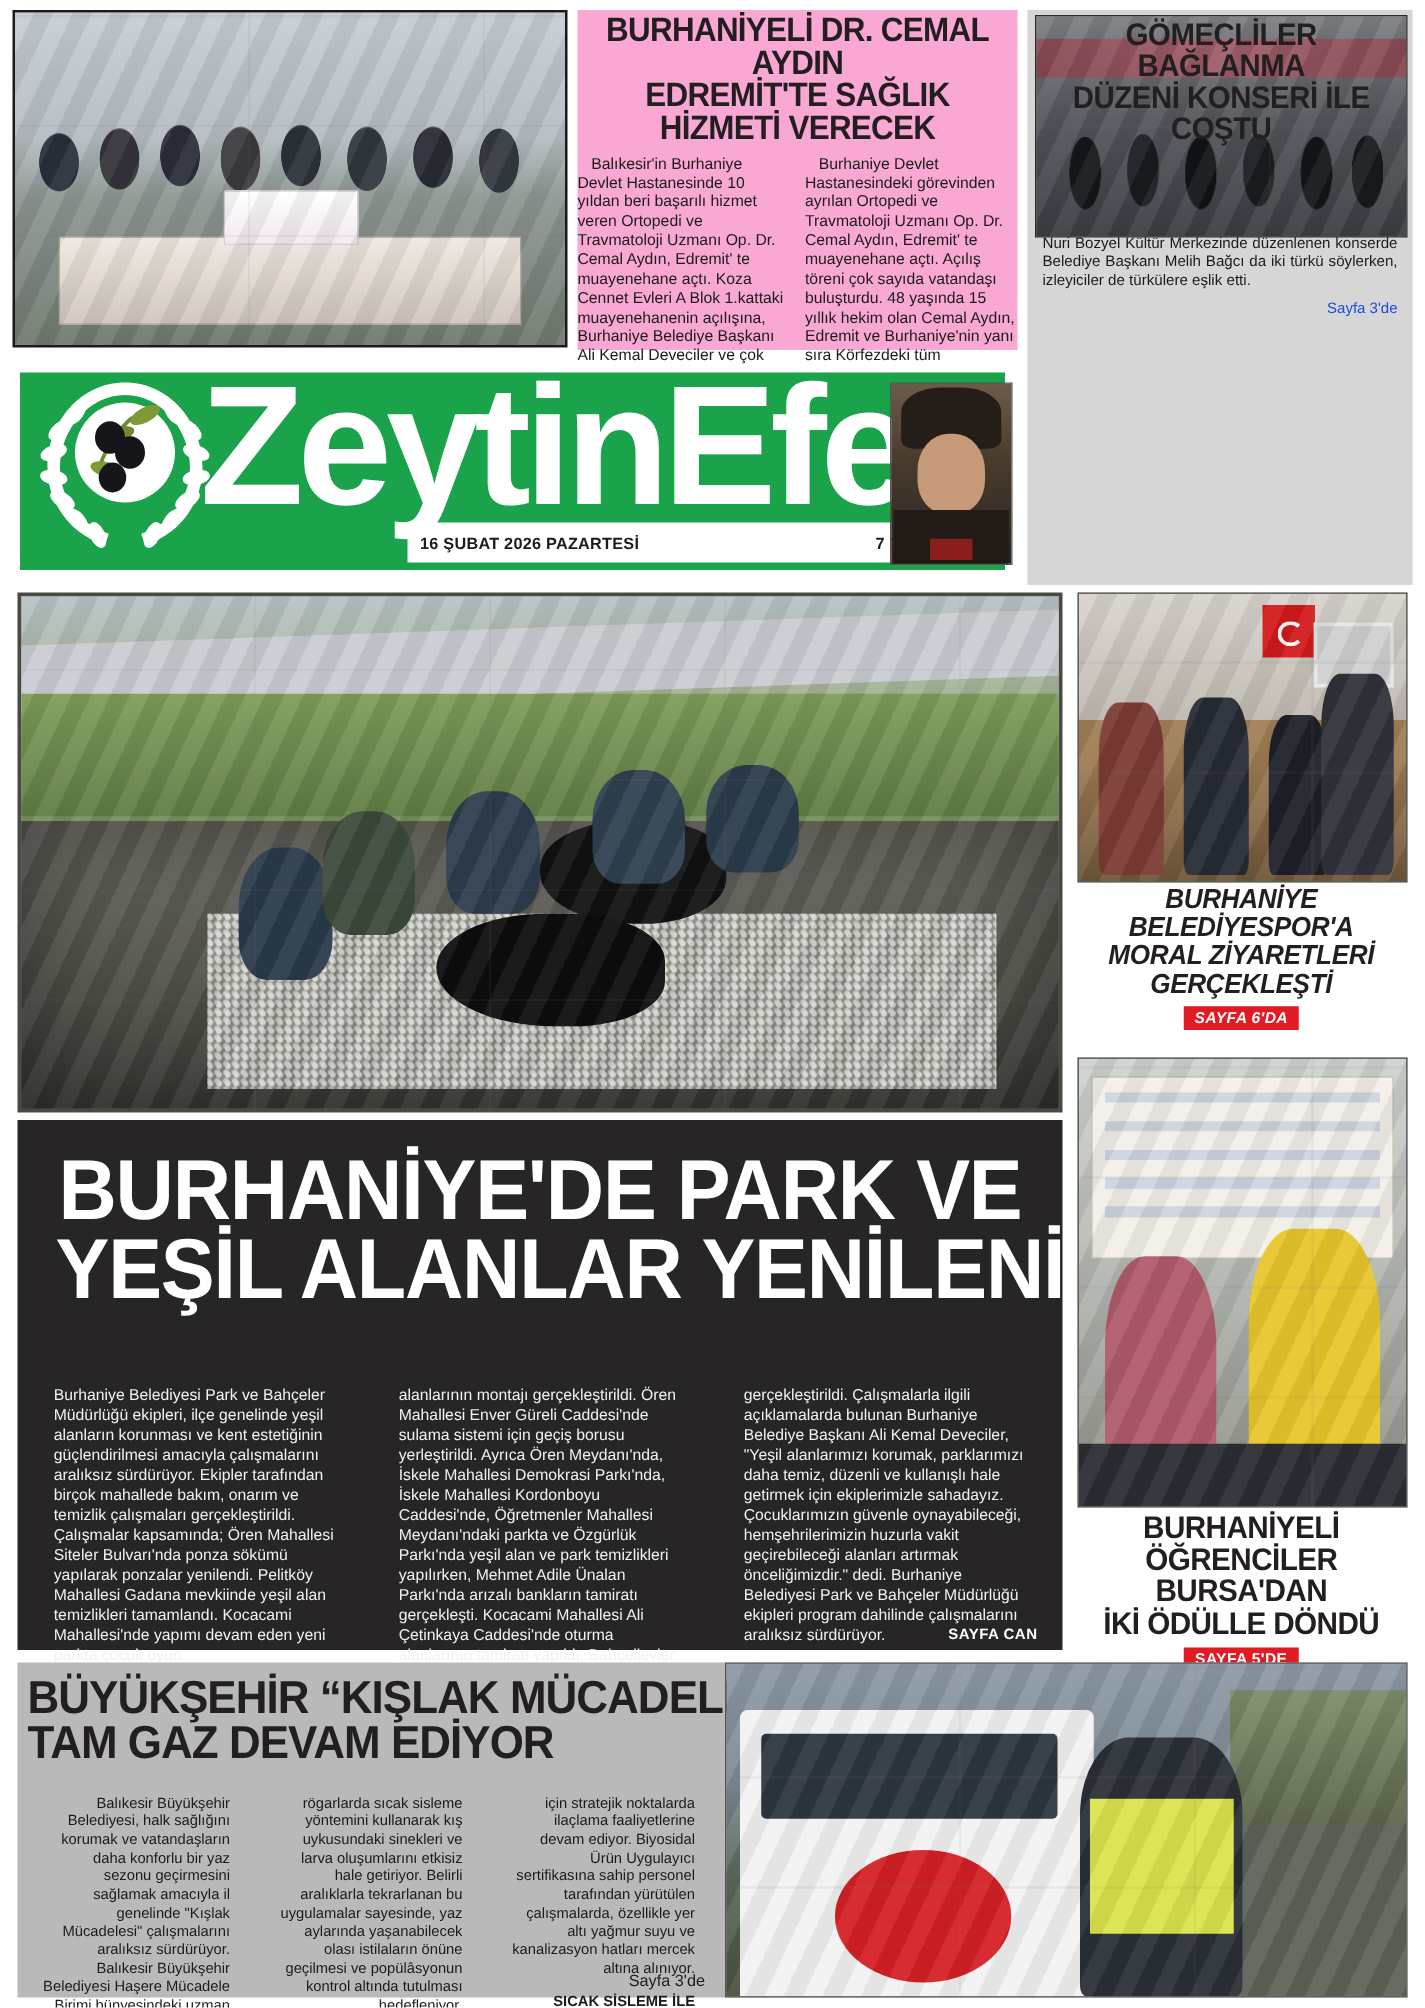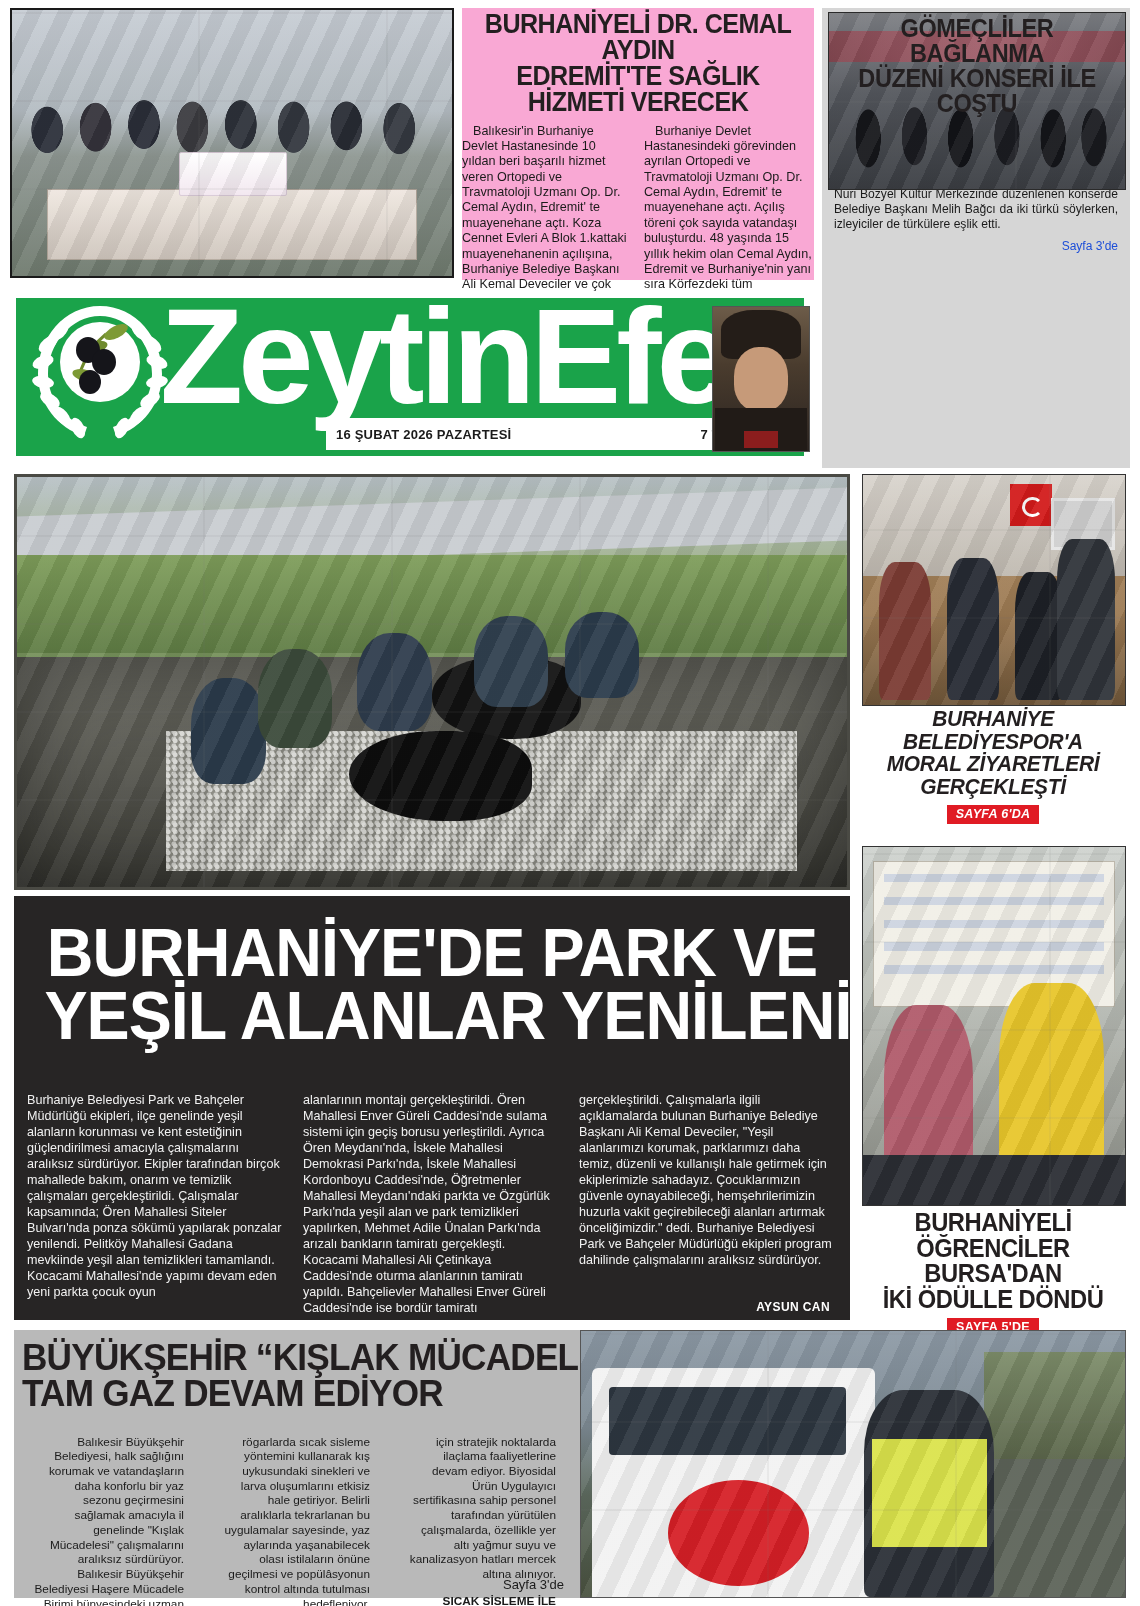--- a/index.html
+++ b/index.html
@@ -150,21 +150,21 @@
     font-weight:bold;font-size:68px;line-height:.92;letter-spacing:-1px;
     text-align:center;transform:scaleX(.95);transform-origin:center;white-space:nowrap;
   }
 
   .main-body{
     position:absolute;left:14px;top:1076px;width:836px;height:244px;
     background:#272525;color:#f2f2f2;
     display:flex;gap:16px;padding:16px 12px 6px 12px;box-sizing:border-box;
   }
   .main-body .col{width:33.33%;font-size:12.6px;line-height:1.27;}
-  .main-body .col p{margin:1px;}
+  .main-body .col p{margin:17px;}
   .byline{position:absolute;right:20px;bottom:6px;color:#fff;font-size:12px;font-weight:bold;letter-spacing:.4px;}
 
   
   .side-sport{position:absolute;left:858px;top:474px;width:268px;height:370px;background:#fff;}
   .ss-photo{position:absolute;left:4px;top:0;width:262px;height:230px;border:1px solid #333;
     background:linear-gradient(#b08d64 0%,#9c7a53 60%,#6f5639 100%);overflow:hidden;}
   .ss-photo .wall{position:absolute;left:0;right:0;top:0;height:44%;background:linear-gradient(#d9d4cd,#bfb9b0);}
   .ss-photo .flag{position:absolute;left:56%;top:4%;width:16%;height:18%;background:#d21a1a;}
   .ss-photo .flag::after{content:"";position:absolute;left:30%;top:30%;width:36%;height:36%;border-radius:50%;
     border:3px solid #fff;border-right-color:transparent;}
@@ -334,21 +334,21 @@
 Çalışmalar kapsamında; Ören Mahallesi Siteler Bulvarı'nda ponza sökümü yapılarak ponzalar yenilendi. Pelitköy Mahallesi Gadana mevkiinde yeşil alan temizlikleri tamamlandı. Kocacami Mahallesi'nde yapımı devam eden yeni parkta çocuk oyun</p>
       </div>
     <div class="col">
         <p>alanlarının montajı gerçekleştirildi. Ören Mahallesi Enver Güreli Caddesi'nde sulama sistemi için geçiş borusu yerleştirildi. Ayrıca Ören Meydanı'nda, İskele Mahallesi Demokrasi Parkı'nda, İskele Mahallesi Kordonboyu Caddesi'nde, Öğretmenler Mahallesi Meydanı'ndaki parkta ve Özgürlük Parkı'nda yeşil alan ve park temizlikleri yapılırken, Mehmet Adile Ünalan Parkı'nda arızalı bankların tamiratı gerçekleşti. Kocacami Mahallesi Ali Çetinkaya Caddesi'nde oturma alanlarının tamiratı yapıldı. Bahçelievler Mahallesi Enver Güreli Caddesi'nde ise bordür tamiratı</p>
       </div>
     <div class="col">
         <p>gerçekleştirildi.
 Çalışmalarla ilgili açıklamalarda bulunan Burhaniye Belediye Başkanı Ali Kemal Deveciler, "Yeşil alanlarımızı korumak, parklarımızı daha temiz, düzenli ve kullanışlı hale getirmek için ekiplerimizle sahadayız. Çocuklarımızın güvenle oynayabileceği, hemşehrilerimizin huzurla vakit geçirebileceği alanları artırmak önceliğimizdir." dedi.
 Burhaniye Belediyesi Park ve Bahçeler Müdürlüğü ekipleri program dahilinde çalışmalarını aralıksız sürdürüyor.</p>
       </div>
-    <div class="byline">AYSUN CAN</div>
+    <div class="byline">SAYFA CAN</div>
   </div>
 
   <div class="side-sport">
     <div class="photo ss-photo">
       <div class="wall"></div>
         <div class="flag"></div>
         <div class="hoop"></div>
       <div class="p1"></div>
         <div class="p2"></div>
         <div class="p3"></div>

